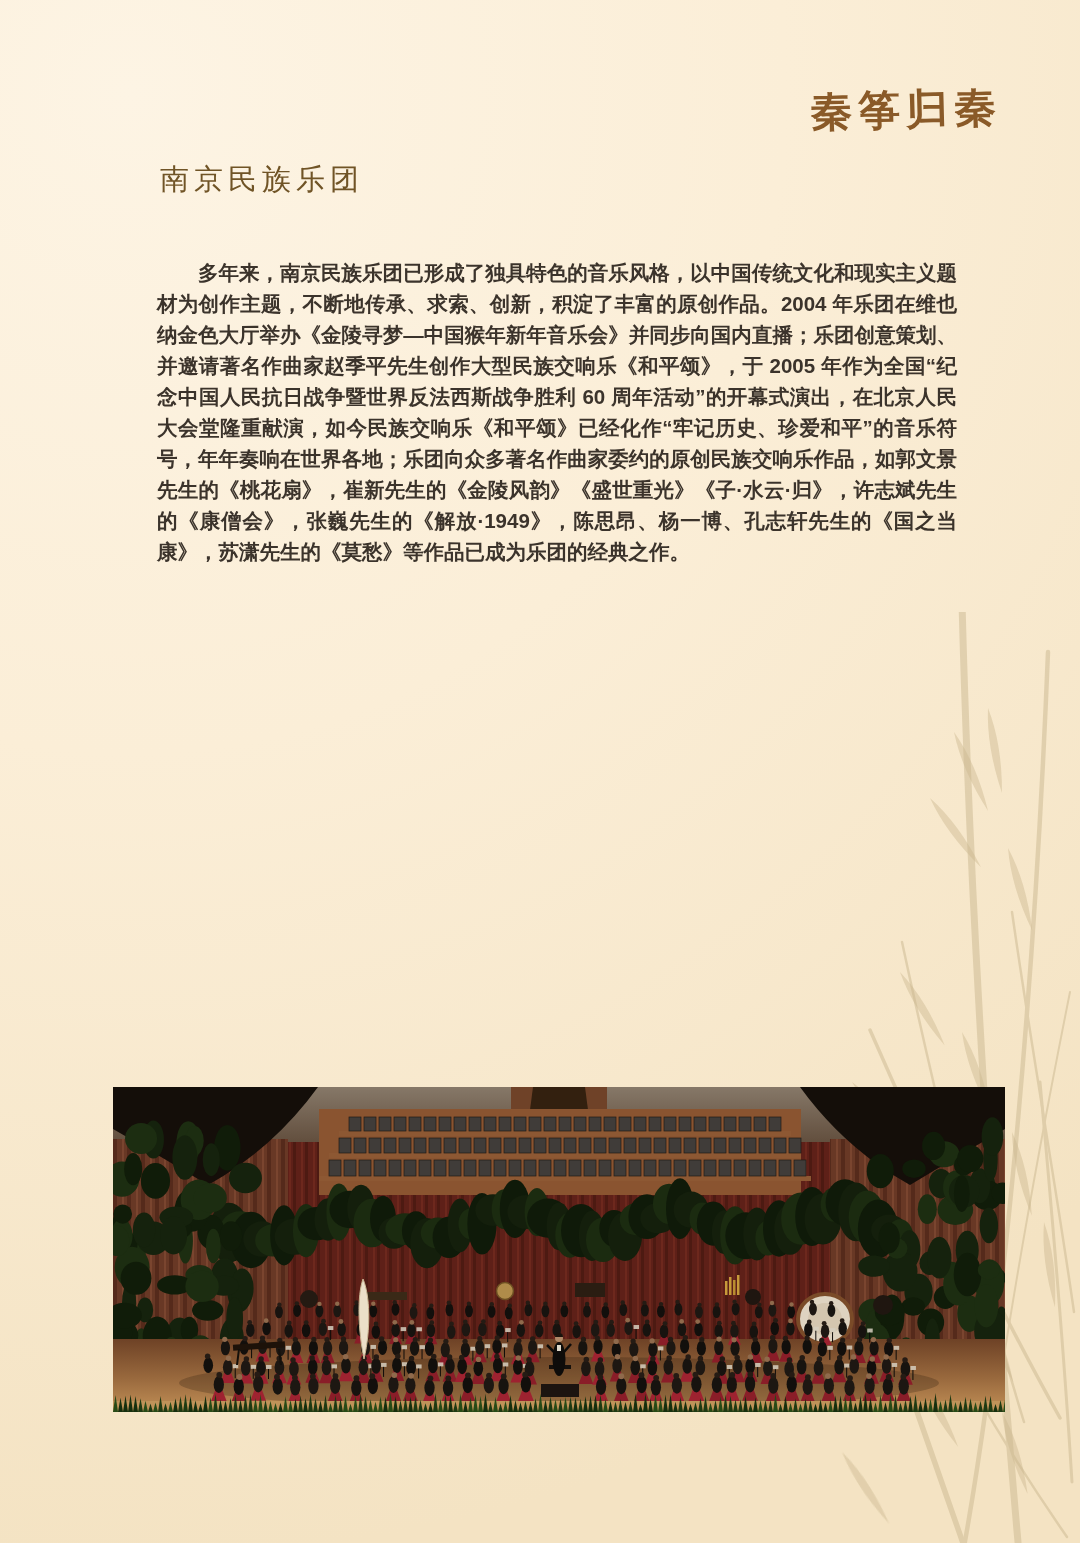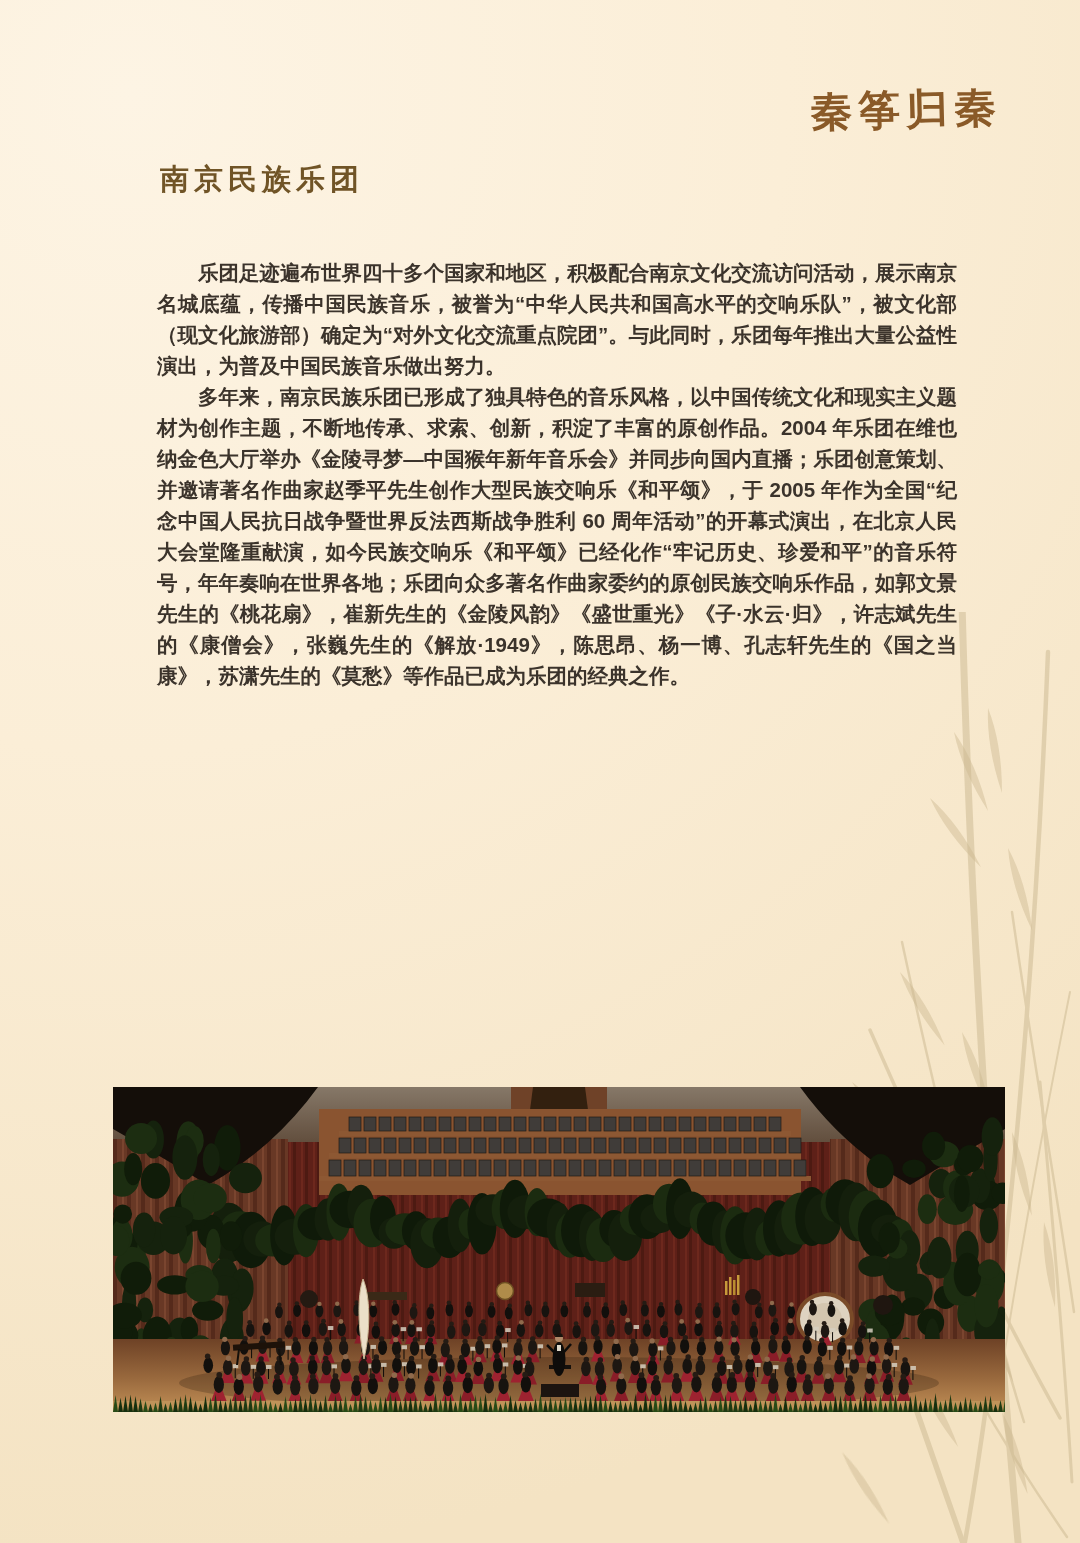--- a/index.html
+++ b/index.html
@@ -12,21 +12,21 @@
   }
   .calligraphy{
     position:absolute;top:82px;right:78px;z-index:3;
     font-family:"Liberation Serif","DejaVu Serif",serif;
     font-size:42px;font-weight:700;color:#8a5a28;letter-spacing:6px;
     transform:rotate(-1.5deg);white-space:nowrap;
   }
   .heading{
     position:absolute;top:160px;left:160px;z-index:3;
     font-family:"Liberation Serif","DejaVu Serif",serif;
-    font-size:29px;font-weight:700;color:#705426;letter-spacing:5px;white-space:nowrap;
+    font-size:29px;font-weight:400;color:#705426;letter-spacing:5px;white-space:nowrap;
   }
   .article{
     position:absolute;top:257px;left:157px;width:800px;z-index:3;
     font-size:20.5px;line-height:31px;font-weight:600;color:#3b332b;
     text-align:justify;text-justify:inter-ideograph;
   }
   .article p{text-indent:2em;margin:0}
   .photo{position:absolute;left:113px;top:1087px;width:892px;height:325px;z-index:2}
   .photo svg{display:block;width:100%;height:100%}
   .bamboo{position:absolute;right:0;top:612px;width:268px;height:931px;z-index:1;pointer-events:none}
@@ -34,21 +34,20 @@
 </head>
 <body>
 
 <div class="page">
 
   <div class="calligraphy">秦筝归秦</div>
 
   <h1 class="heading">南京民族乐团</h1>
 
   <div class="article">
-    <p>乐团足迹遍布世界四十多个国家和地区，积极配合南京文化交流访问活动，展示南京名城底蕴，传播中国民族音乐，被誉为“中华人民共和国高水平的交响乐队”，被文化部（现文化旅游部）确定为“对外文化交流重点院团”。与此同时，乐团每年推出大量公益性演出，为普及中国民族音乐做出努力。</p>
     <p>多年来，南京民族乐团已形成了独具特色的音乐风格，以中国传统文化和现实主义题材为创作主题，不断地传承、求索、创新，积淀了丰富的原创作品。2004 年乐团在维也纳金色大厅举办《金陵寻梦—中国猴年新年音乐会》并同步向国内直播；乐团创意策划、并邀请著名作曲家赵季平先生创作大型民族交响乐《和平颂》，于 2005 年作为全国“纪念中国人民抗日战争暨世界反法西斯战争胜利 60 周年活动”的开幕式演出，在北京人民大会堂隆重献演，如今民族交响乐《和平颂》已经化作“牢记历史、珍爱和平”的音乐符号，年年奏响在世界各地；乐团向众多著名作曲家委约的原创民族交响乐作品，如郭文景先生的《桃花扇》，崔新先生的《金陵风韵》《盛世重光》《子·水云·归》，许志斌先生的《康僧会》，张巍先生的《解放·1949》，陈思昂、杨一博、孔志轩先生的《国之当康》，苏潇先生的《莫愁》等作品已成为乐团的经典之作。</p>
   </div>
 
   <figure class="photo" role="img" aria-label="南京民族乐团音乐厅舞台演出合影：指挥居中站立，乐队成员环绕而坐，舞台上方悬挂绿植花环">
     <svg id="photo-svg" viewBox="0 0 892 325" preserveAspectRatio="none">
       <defs>
         <linearGradient id="topGrad" x1="0" y1="0" x2="0" y2="1">
           <stop offset="0" stop-color="#867868"></stop>
             <stop offset="1" stop-color="#5f4b3a"></stop>
         </linearGradient>

